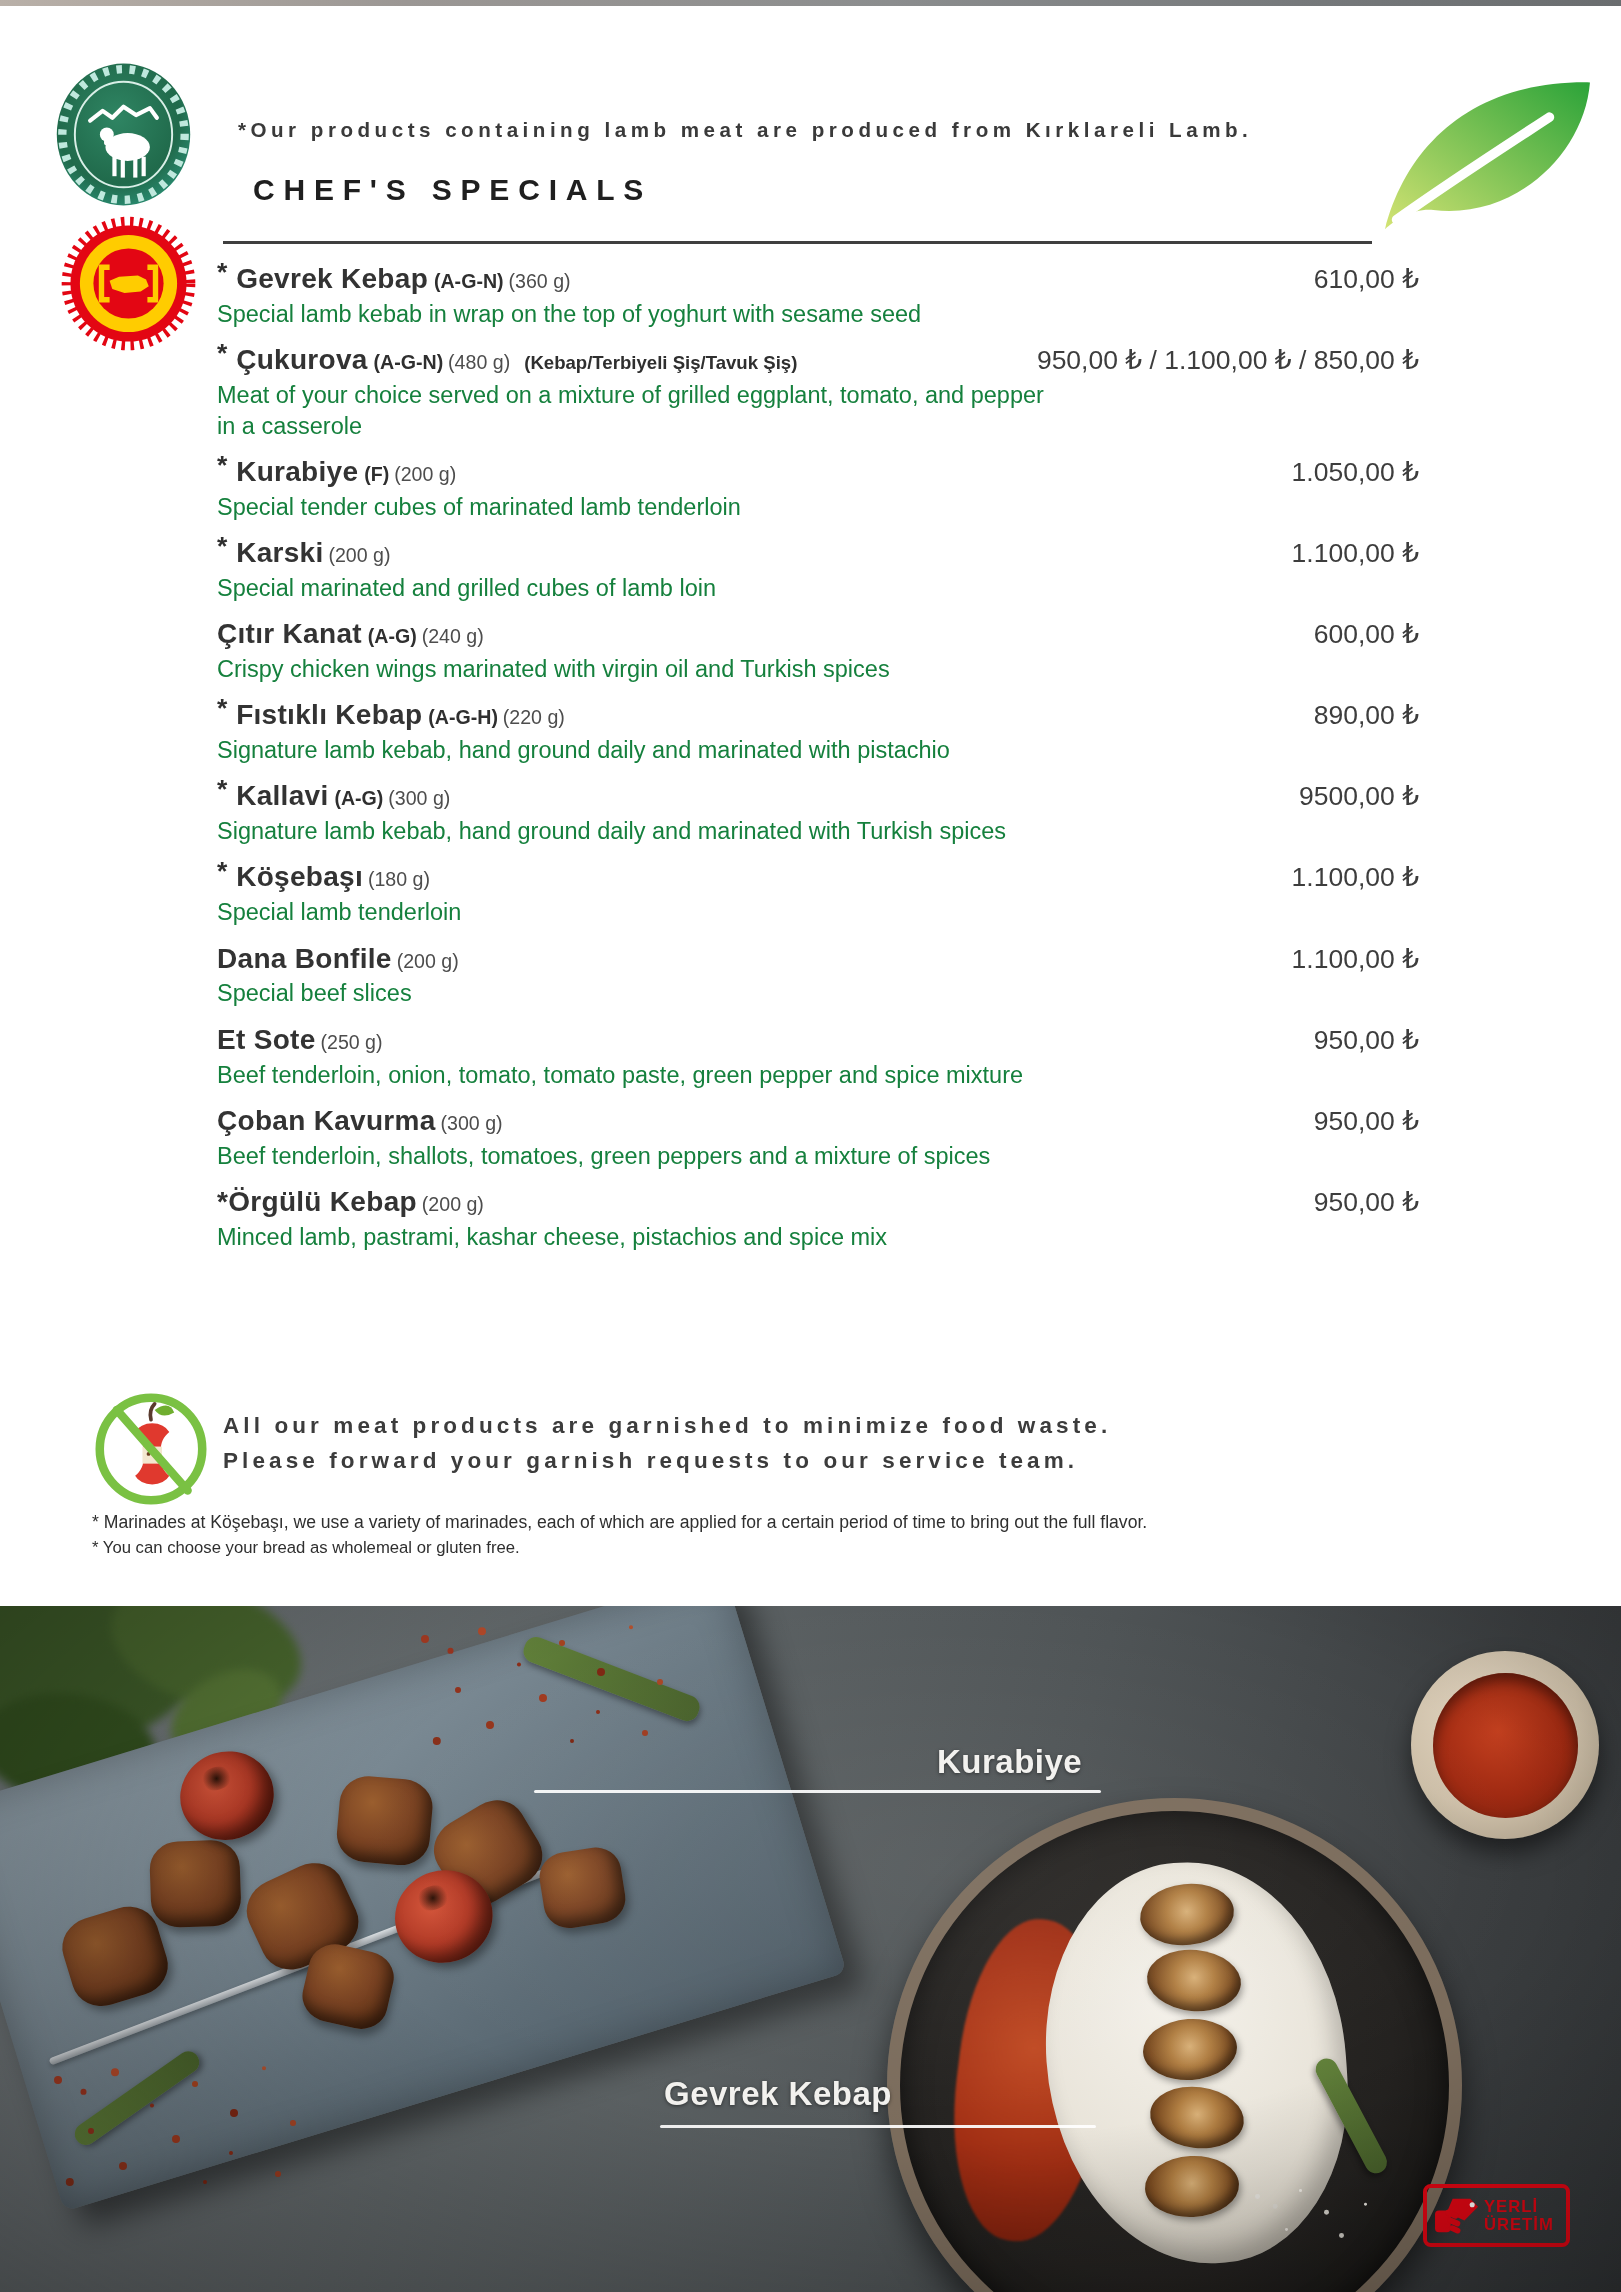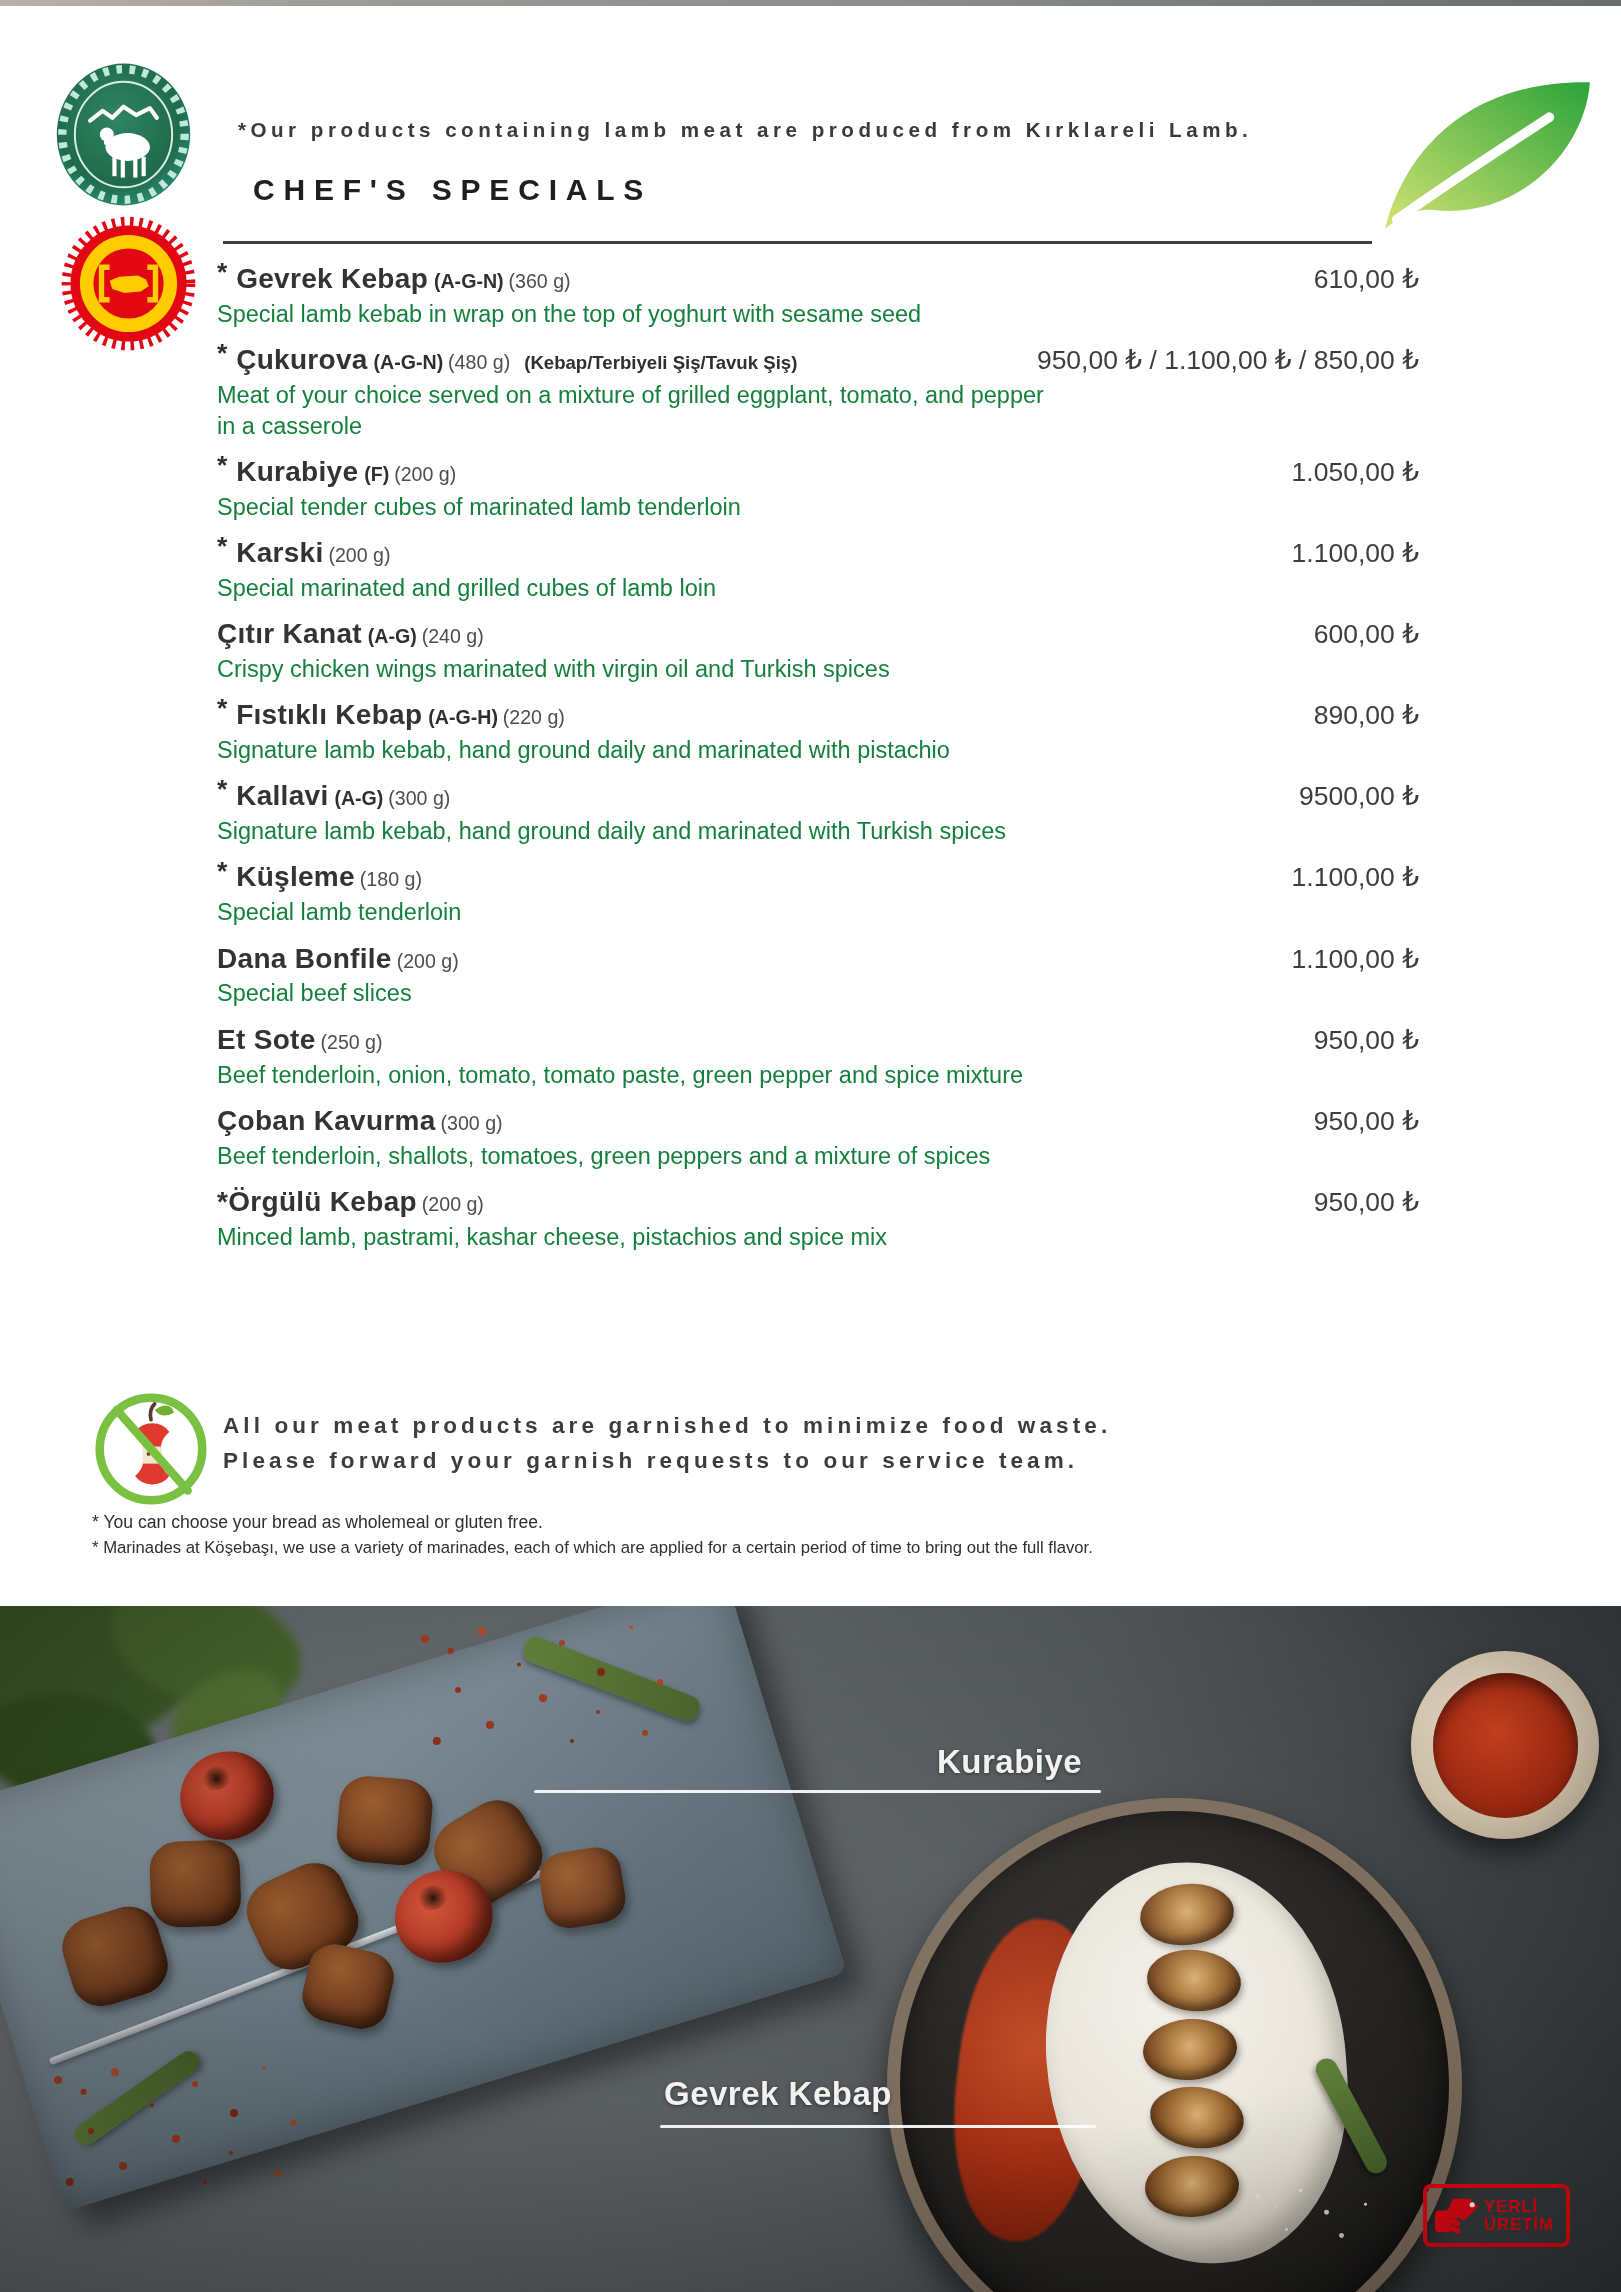--- a/index.html
+++ b/index.html
@@ -227,21 +227,21 @@
     <div class="menu-item">
       <div class="item-head">
         <div class="item-title"><span class="star">*</span><span class="name">Kallavi</span><span class="allergens">(A-G)</span><span class="weight">(300 g)</span></div>
         <div class="price">9500,00 ₺</div>
       </div>
       <div class="desc">Signature lamb kebab, hand ground daily and marinated with Turkish spices</div>
     </div>
 
     <div class="menu-item">
       <div class="item-head">
-        <div class="item-title"><span class="star">*</span><span class="name">Küşleme</span><span class="weight">(180 g)</span></div>
+        <div class="item-title"><span class="star">*</span><span class="name">Köşebaşı</span><span class="weight">(180 g)</span></div>
         <div class="price">1.100,00 ₺</div>
       </div>
       <div class="desc">Special lamb tenderloin</div>
     </div>
 
     <div class="menu-item">
       <div class="item-head">
         <div class="item-title"><span class="name">Dana Bonfile</span><span class="weight">(200 g)</span></div>
         <div class="price">1.100,00 ₺</div>
       </div>
@@ -285,23 +285,23 @@
   <path d="M53 18 q12 -8 16 2 q-10 6 -16 -2 z" fill="#6fae2f"></path>
   <line x1="22" y1="18" x2="80" y2="84" stroke="#7ac143" stroke-width="7" stroke-linecap="round"></line>
 </svg>
 <div class="waste-note">
   <div>All our meat products are garnished to minimize food waste.</div>
   <div>Please forward your garnish requests to our service team.</div>
 </div>
 
 <div class="footnotes">
 
+    <div class="footnote">* Marinades at Köşebaşı, we use a variety of marinades, each of which are applied for a certain period of time to bring out the full flavor.</div>
+
     <div class="footnote">* You can choose your bread as wholemeal or gluten free.</div>
-
-    <div class="footnote">* Marinades at Köşebaşı, we use a variety of marinades, each of which are applied for a certain period of time to bring out the full flavor.</div>
 
 </div>
 
 <div class="photo">
   <div class="parsley p1"></div>
   <div class="parsley p2"></div>
   <div class="parsley p3"></div>
   <div class="parsley p4"></div>
 
   <div class="slate">

